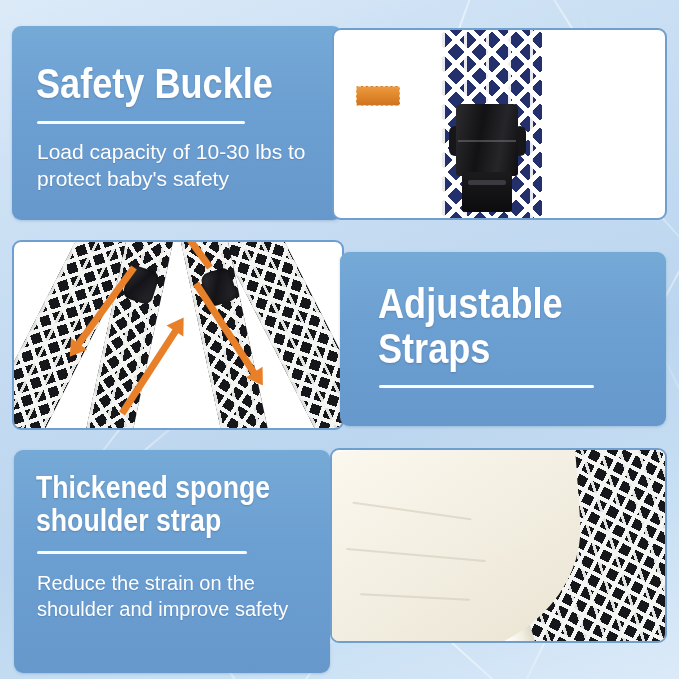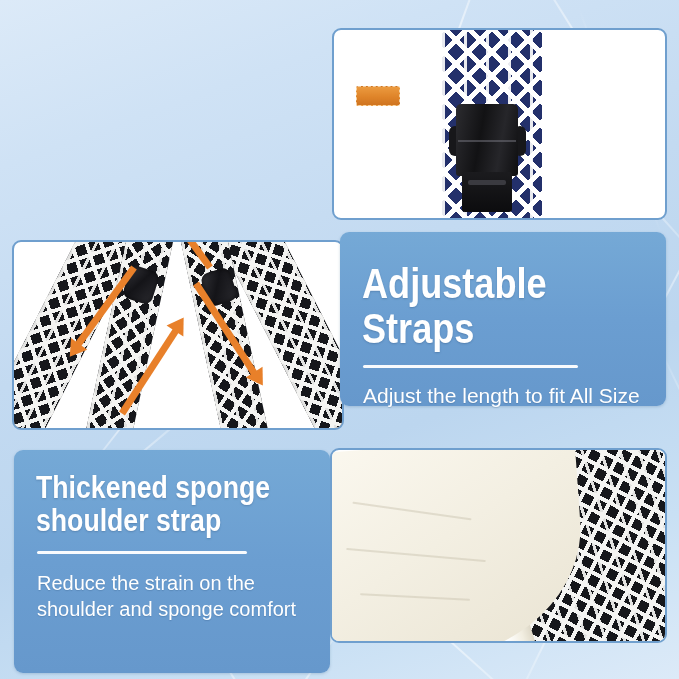--- a/index.html
+++ b/index.html
@@ -75,21 +75,21 @@
     text-shadow: 0 1px 1px rgba(45,80,120,0.25);
   }
 
   
   #panel-safety-buckle { left: 12px;  top: 26px;  width: 330px; height: 194px; }
   #panel-safety-buckle .panel-heading { font-size: 42px; margin-left: 24px; margin-top: 36px; }
   #panel-safety-buckle .panel-rule    { margin: 14px 0 0 25px; width: 208px; }
   #panel-safety-buckle .panel-sub     { font-size: 21px; margin: 14px 0 0 25px; width: 290px; }
 
   
-  #panel-adjustable-straps { left: 340px; top: 232px; width: 326px; height: 174px; }
+  #panel-adjustable-straps { left: 340px; top: 252px; width: 326px; height: 174px; padding-left: 16px; }
   #panel-adjustable-straps .panel-heading { font-size: 42px; margin-left: 22px; margin-top: 30px; }
   #panel-adjustable-straps .panel-rule    { margin: 14px 0 0 23px; width: 215px; }
   #panel-adjustable-straps .panel-sub     { font-size: 21px; margin: 14px 0 0 23px; width: 300px; }
 
   
   #panel-sponge-strap { left: 14px; top: 450px; width: 316px; height: 223px; }
   #panel-sponge-strap .panel-heading { font-size: 31px; margin-left: 22px; margin-top: 22px; }
   #panel-sponge-strap .panel-rule    { margin: 13px 0 0 23px; width: 210px; }
   #panel-sponge-strap .panel-sub     { font-size: 20px; margin: 16px 0 0 23px; width: 285px; }
 
@@ -246,20 +246,26 @@
     <div class="streak s5"></div>
     <div class="streak s6"></div>
     <div class="streak s7"></div>
     <div class="streak s8"></div>
     <div class="streak s9"></div>
     <div class="streak s10"></div>
     <div class="streak s11"></div>
     <div class="streak s12"></div>
   </div>
 
+  <div class="text-panel" id="panel-safety-buckle">
+    <h2 class="panel-heading">Safety Buckle</h2>
+    <div class="panel-rule"></div>
+    <p class="panel-sub">Load capacity of 10-30 lbs to
+protect baby's safety</p>
+  </div>
 
   <div class="photo-card" id="photo-buckle">
     <div class="photo-inner">
       <div class="strap-vertical aztec-navy"></div>
       <div class="buckle-orange-tab"></div>
       <div class="strap-vertical" style="left:108px; background:transparent;">
         <div class="buckle-wing-l"></div>
         <div class="buckle-wing-r"></div>
         <div class="buckle-body"></div>
         <div class="buckle-seam"></div>
@@ -282,29 +288,28 @@
       <div class="arrow" style="left:120px; top:22px; width:96px; transform:rotate(126deg);"></div>
       <div class="arrow" style="left:196px; top:22px; width:96px; transform:rotate(-126deg); transform-origin:left center;"></div>
       <div class="arrow" style="left:108px; top:168px; width:100px; transform:rotate(-57deg);"></div>
       <div class="arrow" style="left:182px; top:38px; width:108px; transform:rotate(57deg);"></div>
     </div>
   </div>
 
   <div class="text-panel" id="panel-adjustable-straps">
     <h2 class="panel-heading">Adjustable Straps</h2>
     <div class="panel-rule"></div>
-    <p class="panel-sub">Adjust the length to fit All Size</p>
   </div>
 
   <div class="text-panel" id="panel-sponge-strap">
     <h2 class="panel-heading">Thickened sponge
 shoulder strap</h2>
     <div class="panel-rule"></div>
     <p class="panel-sub">Reduce the strain on the
-shoulder and sponge comfort</p>
+shoulder and improve safety</p>
   </div>
 
   <div class="photo-card" id="photo-sponge">
     <div class="photo-inner">
       <div class="sponge-fold aztec-black"></div>
       <div class="sponge-edge"></div>
       <div class="sponge-lining"></div>
       <div class="sponge-crease" style="left:20px;  top:60px;  width:120px; transform:rotate(8deg);"></div>
       <div class="sponge-crease" style="left:14px;  top:104px; width:140px; transform:rotate(5deg);"></div>
       <div class="sponge-crease" style="left:28px;  top:146px; width:110px; transform:rotate(3deg);"></div>

